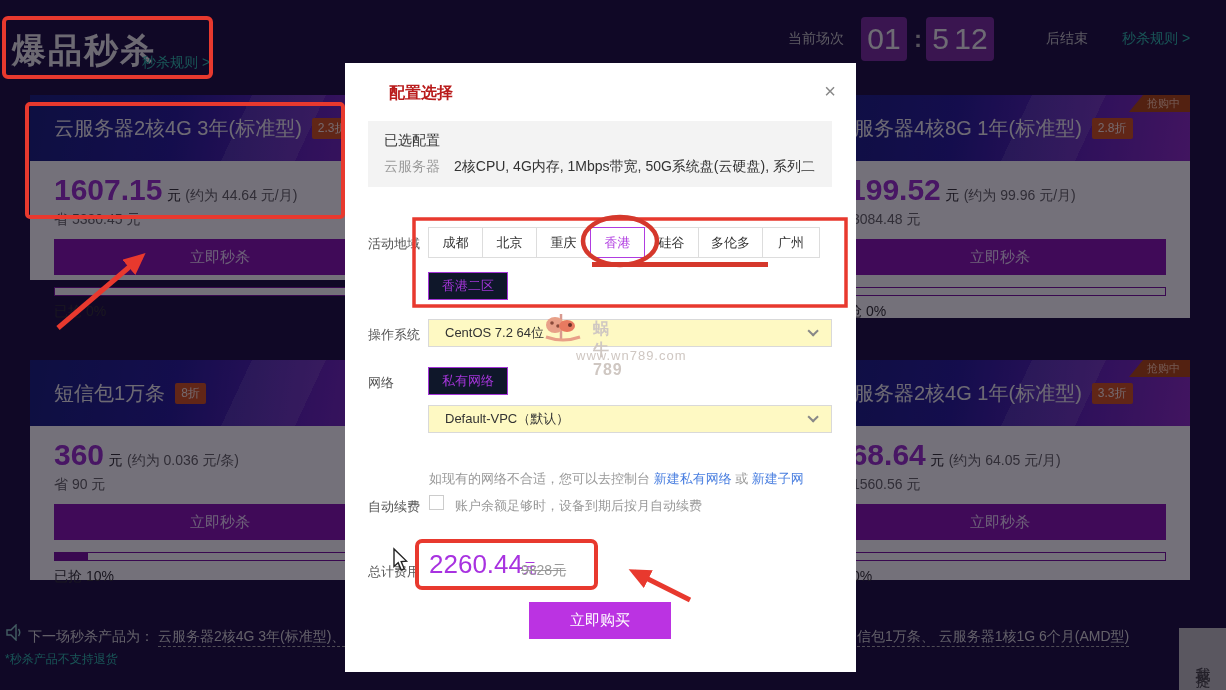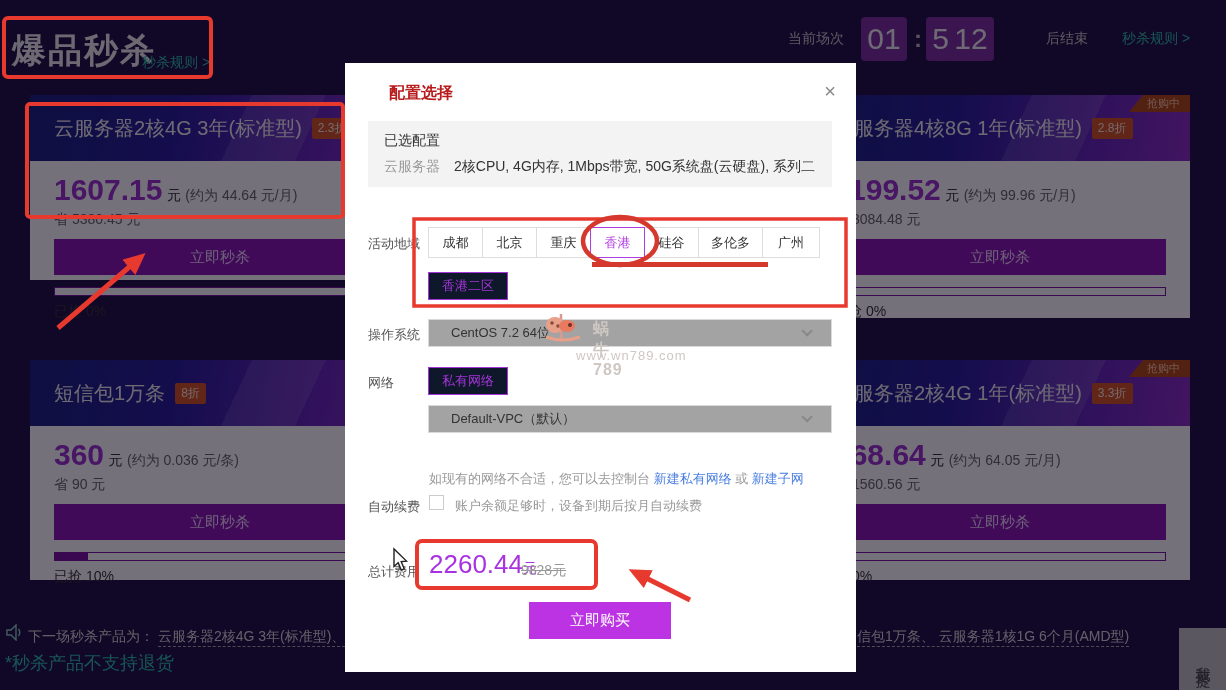--- a/index.html
+++ b/index.html
@@ -38,21 +38,21 @@
   .save{margin-top:4px;font-size:14px;color:#666;}
   .seckill-btn{margin-top:10px;width:100%;height:36px;background:#8a16b2;color:#edd7fa;
     font-size:15px;border:none;font-family:inherit;cursor:pointer;}
   .pbar{margin-top:12px;height:9px;border:1px solid #7a10a0;background:#fff;}
   .pfill{height:100%;background:#7a10a0;}
   .sold{margin-top:7px;font-size:14px;color:#333;}
 
   .ticker{left:28px;top:628px;font-size:14px;color:#d9d9d9;white-space:nowrap;}
   .ticker-item{border-bottom:1px dashed #a9a9a9;padding-bottom:2px;color:#d9d9d9;}
   .ticker-right{left:857px;top:628px;}
-  .note{left:5px;top:651px;font-size:18px;}
+  .note{left:5px;top:651px;font-size:12px;}
   .feedback{left:1179px;top:628px;width:47px;height:62px;background:#c4c4c4;color:#474747;
     writing-mode:vertical-rl;letter-spacing:3px;font-size:15px;display:flex;align-items:center;justify-content:center;}
 
   
   .overlay{left:0;top:0;width:1226px;height:690px;background:rgba(7,2,18,.56);z-index:30;}
 
   
   .modal{left:345px;top:63px;width:511px;height:609px;background:#fff;z-index:40;}
   .m-title{left:23px;top:20px;font-size:16px;font-weight:bold;color:#b91c1c;margin-left:21px;}
   .m-close{right:20px;top:18px;font-size:20px;color:#888;line-height:1;cursor:pointer;}
@@ -66,21 +66,21 @@
     display:flex;align-items:center;justify-content:center;font-size:13px;color:#333;cursor:pointer;}
   .tab:first-child{margin-left:0;}
   .tab.wide{width:65px;}
   .tab.last{width:58px;}
   .tab.sel{color:#b03ce0;border-color:#b03ce0;position:relative;z-index:2;}
   .zone-btn,.net-btn{position:absolute;left:83px;width:80px;height:28px;border:1px solid #a435d8;
     color:#a435d8;font-size:13px;background:#0f172a;display:flex;align-items:center;justify-content:center;cursor:pointer;}
   .zone-btn{top:209px;}
   .net-btn{top:304px;}
   .sel-box{position:absolute;left:83px;width:404px;height:28px;border:1px solid #d9d9d9;
-    display:flex;align-items:center;padding:0 22px;font-size:13px;color:#333;cursor:pointer;background:#a3a3a3;}
+    display:flex;align-items:center;padding:0 16px;font-size:13px;color:#333;cursor:pointer;background:#fef9c3;}
   .chev{margin-left:auto;width:8px;height:8px;border-right:2px solid #888;border-bottom:2px solid #888;
     transform:rotate(45deg) translateY(-3px);}
   .os-box{top:256px;}
   .vpc-box{top:342px;}
   .sub-box{top:374px;}
   .help{left:84px;top:407px;font-size:13px;color:#999;}
   .help a{color:#4a7fe0;text-decoration:none;cursor:pointer;}
   .checkbox{left:84px;top:432px;width:15px;height:15px;border:1px solid #ccc;background:#fff;cursor:pointer;}
   .renew-text{left:110px;top:434px;font-size:13px;color:#999;}
   .total-price{left:84px;top:486px;}

